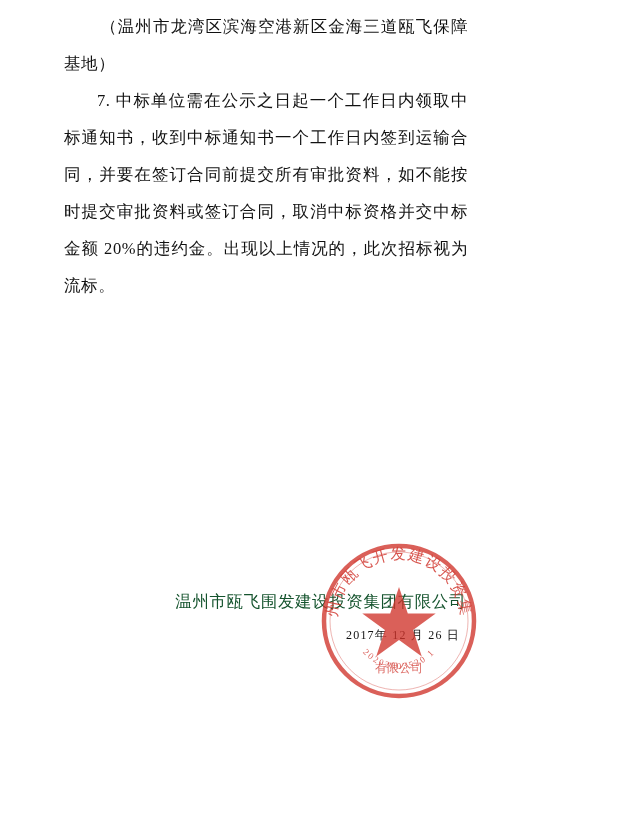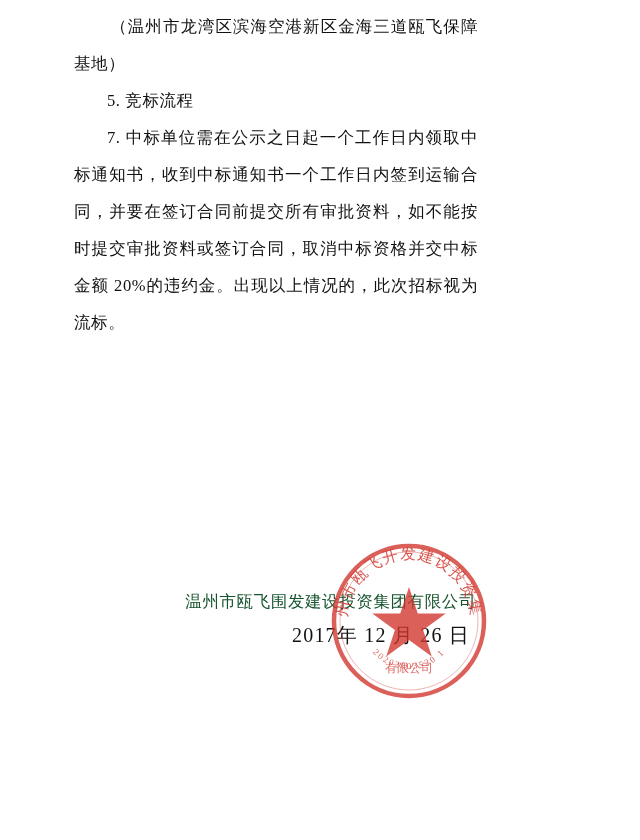--- a/index.html
+++ b/index.html
@@ -14,21 +14,20 @@
     color: #1a1a1a;
     overflow: hidden;
     position: relative;
   }
   .page {
     position: relative;
     width: 524px;
     height: 840px;
     box-sizing: border-box;
     padding: 0 56px 0 64px;
-    margin-left: 10px;
   }
   .doc-body {
     padding-top: 8px;
   }
   .para {
     font-size: 16.5px;
     line-height: 37px;
     letter-spacing: 0.6px;
     text-align: justify;
     text-justify: inter-ideograph;
@@ -52,21 +51,21 @@
   }
   .sig-line {
     font-size: 16.5px;
     line-height: 34px;
     letter-spacing: 0.6px;
     color: #14532d;
     white-space: nowrap;
     font-family: Liberation Serif, serif;
   }
   .sig-date {
-    font-size: 20px;
+    font-size: 12px;
     line-height: 32px;
     letter-spacing: 1.2px;
     color: #111;
     padding-right: 6px;
   }
 
   
   .seal {
     position: absolute;
     left: 318px;
@@ -83,21 +82,20 @@
     font-family: "Liberation Serif", "DejaVu Serif", serif;
   }
 </style>
 </head>
 <body>
 
 <div class="page">
 
   <div class="doc-body">
     <p class="para center-ish">（温州市龙湾区滨海空港新区金海三道瓯飞保障基地）</p>
-    <p class="para indent">5. 竞标流程</p>
     <p class="para indent">7. 中标单位需在公示之日起一个工作日内领取中标通知书，收到中标通知书一个工作日内签到运输合同，并要在签订合同前提交所有审批资料，如不能按时提交审批资料或签订合同，取消中标资格并交中标金额 20%的违约金。出现以上情况的，此次招标视为流标。</p>
   </div>
 
   <div class="signature-block">
     <div class="sig-line">温州市瓯飞围发建设投资集团有限公司</div>
     <div class="sig-date">2017年  12  月 26 日</div>
   </div>
 
   <div class="seal">
     <svg width="162" height="162" viewBox="0 0 162 162" xmlns="http://www.w3.org/2000/svg">

